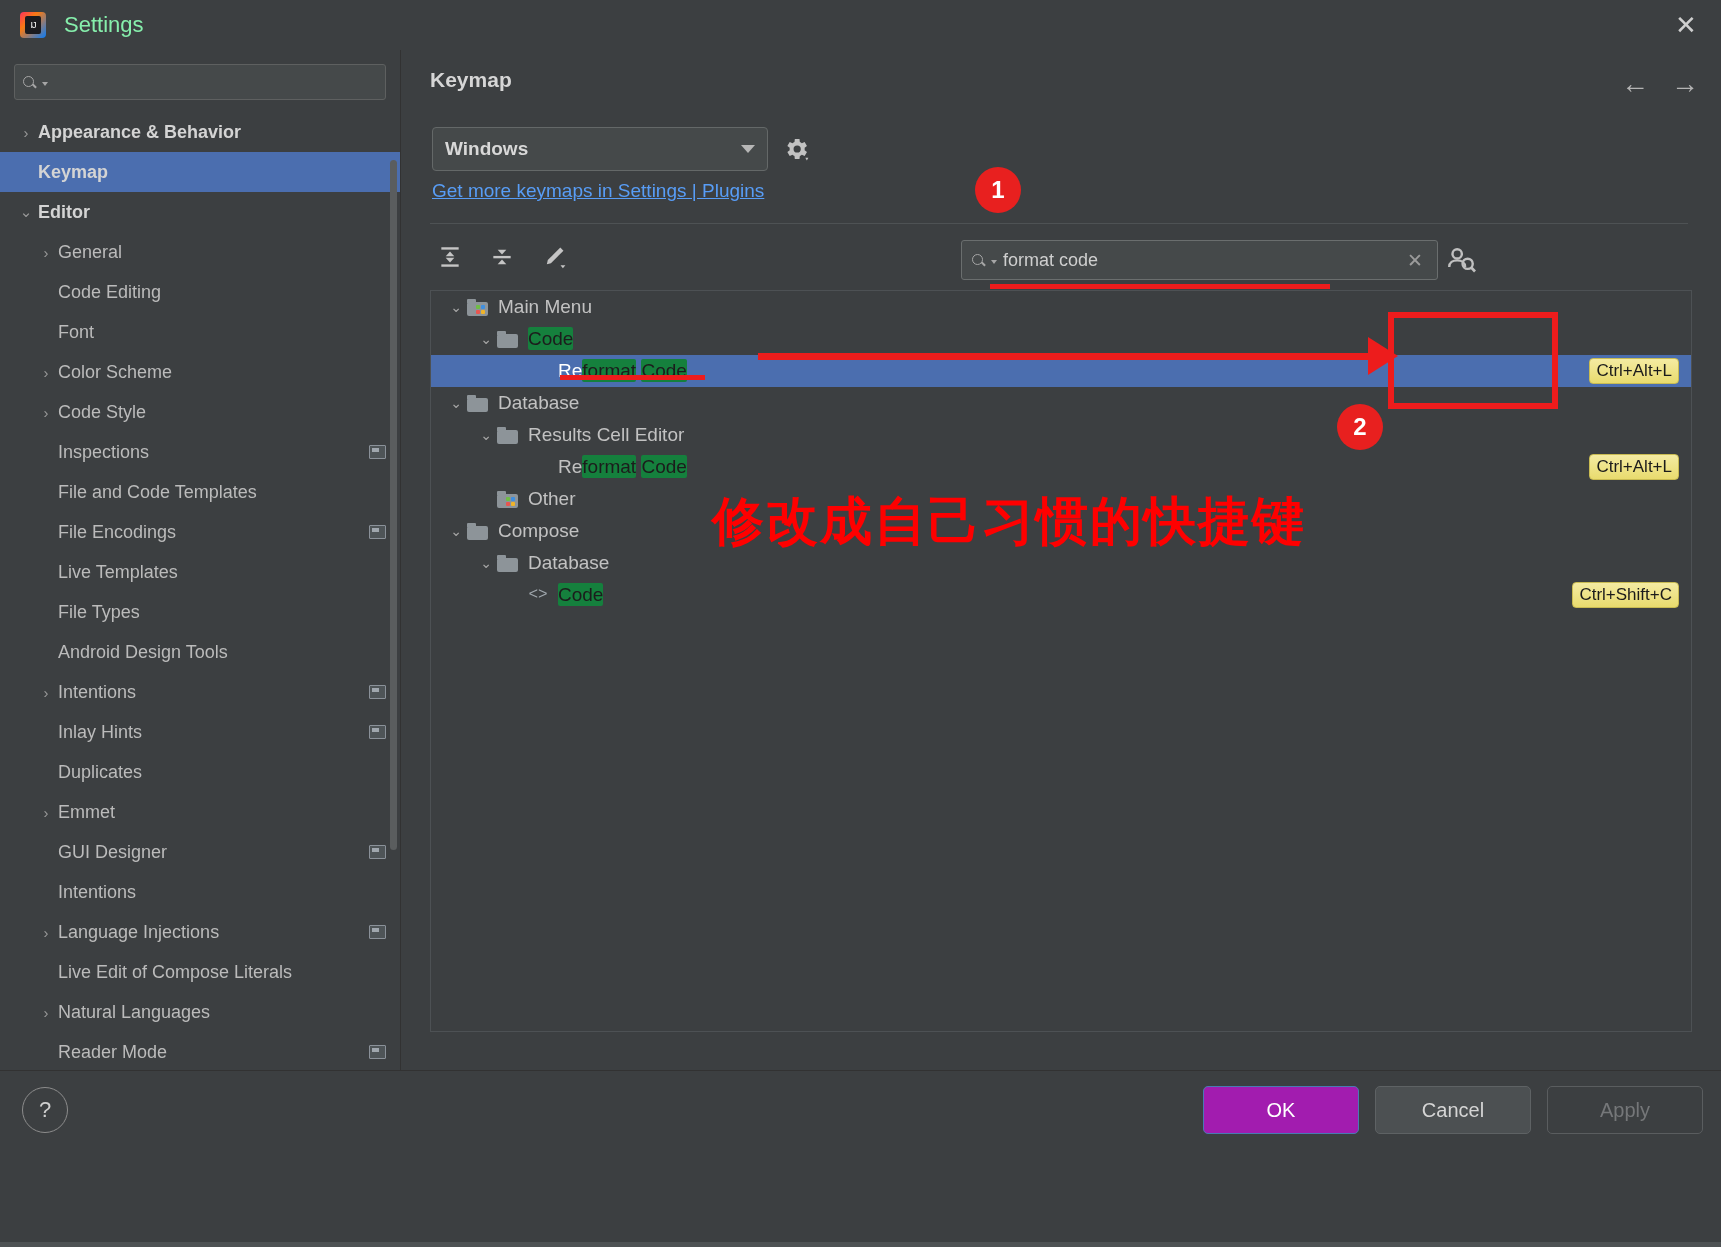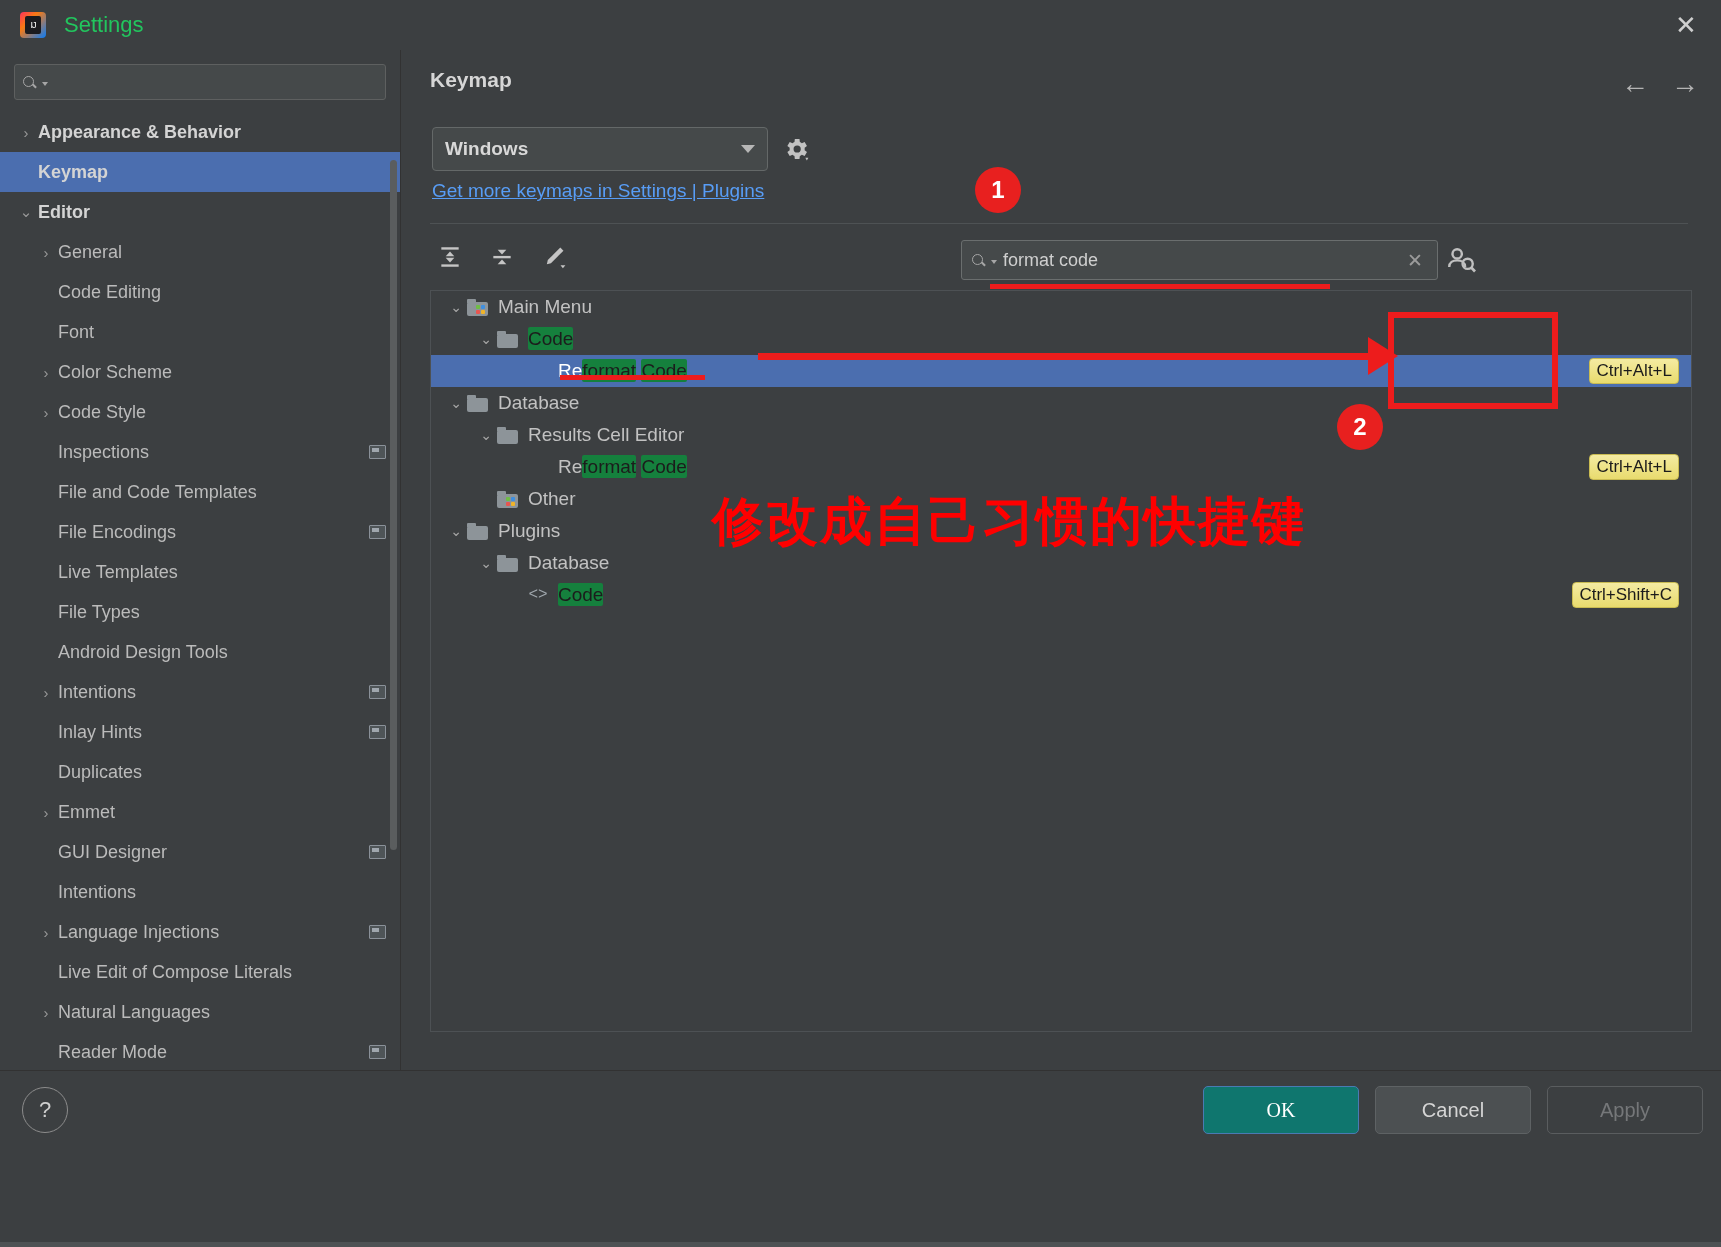--- a/index.html
+++ b/index.html
@@ -34,21 +34,21 @@
     background: #1b1b1f; border-radius: 2px;
   }
   .app-logo .ij-text {
     position: absolute; left: 0; top: 0; width: 26px; height: 26px;
     display: flex; align-items: center; justify-content: center;
     font-size: 9px; color: #ffffff; z-index: 2; letter-spacing: -1px;
     font-family: "Liberation Sans", sans-serif;
   }
   .title-text {
     margin-left: 18px;
-    color: #22c55e;
+    color: #86efac;
     font-size: 22px;
   }
   .close-btn {
     position: absolute; right: 18px; top: 8px;
     width: 34px; height: 34px;
     display: flex; align-items: center; justify-content: center;
     color: #cfcfcf; font-size: 26px; line-height: 1;
     cursor: pointer;
   }
 
@@ -336,21 +336,21 @@
     position: absolute; right: 18px; top: 15px;
     display: flex; gap: 16px;
   }
   .btn {
     min-width: 118px; height: 46px;
     border-radius: 5px;
     display: flex; align-items: center; justify-content: center;
     font-size: 20px; cursor: pointer;
     padding: 0 18px;
   }
-  .btn.primary { background: #0f766e; border: 1px solid #4a7ab3; color: #ffffff; font-family: Liberation Serif, serif; }
+  .btn.primary { background: #a21caf; border: 1px solid #4a7ab3; color: #ffffff; }
   .btn.normal  { background: #4c5052; border: 1px solid #5e6264; color: #d5d5d5; }
   .btn.disabled{ background: #3c3f41; border: 1px solid #5a5d5f; color: #757779; }
   .bottom-strip {
     position: absolute; left: 0; bottom: 0; width: 1721px; height: 6px;
     background: #4e5254;
   }
 </style>
 </head>
 <body>
 
@@ -630,21 +630,21 @@
             <span class="d d4"></span>
           </span>
           <span class="kmlabel"><span>Other</span></span>
         </div>
         <div class="kmrow" style="padding-left: 14px;">
           <span class="tw">⌄</span>
           <span class="folder">
             <span class="tab"></span>
             <span class="body"></span>
           </span>
-          <span class="kmlabel"><span>Plugins</span></span>
+          <span class="kmlabel"><span>Compose</span></span>
         </div>
         <div class="kmrow" style="padding-left: 44px;">
           <span class="tw">⌄</span>
           <span class="folder">
             <span class="tab"></span>
             <span class="body"></span>
           </span>
           <span class="kmlabel"><span>Database</span></span>
         </div>
         <div class="kmrow" style="padding-left: 74px;">

